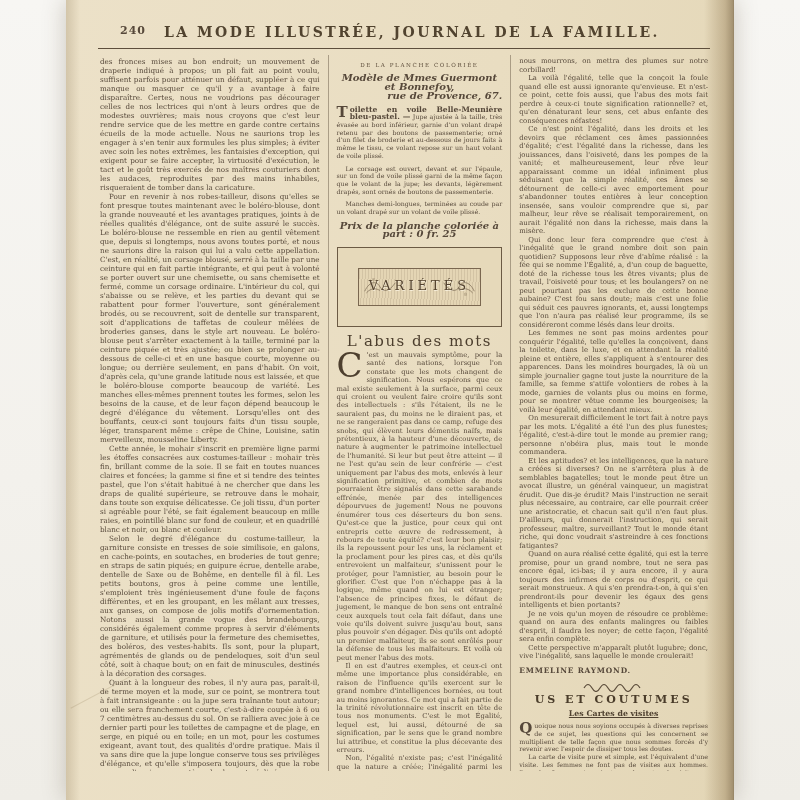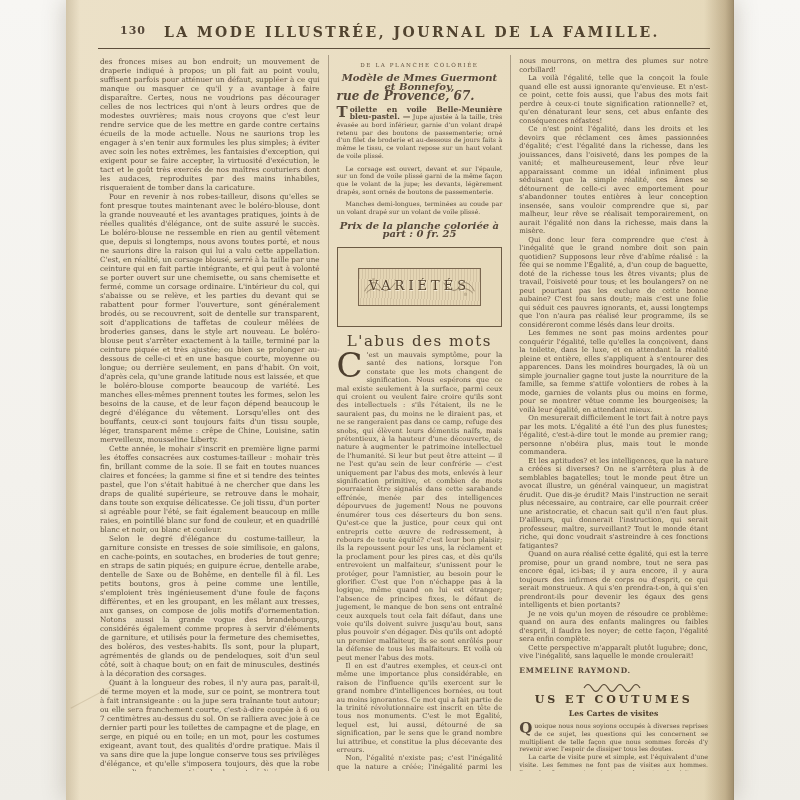--- a/index.html
+++ b/index.html
@@ -33,21 +33,21 @@
   .col-left{width:228px;padding:2px 8px 0 2px;font-size:7.2px;line-height:9px;}
   .col-mid{width:172px;padding:2px 8px 0 8px;border-left:1px solid rgba(93,78,60,.45);font-size:6.8px;line-height:8.4px;}
   .col-right{width:196px;padding:2px 2px 0 8px;border-left:1px solid rgba(93,78,60,.45);font-size:6.9px;line-height:8.5px;}
   p{margin:0;}
   .indent{text-indent:9px;}
   .noindent{text-indent:0;}
   .sig{text-align:left;font-weight:bold;letter-spacing:.8px;font-size:7.4px;margin:6px 14px 0 0;}
   .desc-title{text-align:center;font-size:11.5px;letter-spacing:1.2px;color:#4a3c2c;font-weight:bold;margin-top:10px;}
   .desc-sub{text-align:center;font-size:5.6px;letter-spacing:1.6px;margin-top:4px;color:#5a4a38;}
   .desc-model{text-align:center;font-size:10px;font-weight:bold;font-style:italic;margin-top:5px;}
-  .desc-model2{text-align:left;font-size:12px;font-weight:bold;font-style:italic;margin-top:1px;}
+  .desc-model2{text-align:right;font-size:10px;font-weight:bold;font-style:italic;margin-top:1px;}
   .desc-body{margin-top:5px;font-size:6.3px;line-height:7.7px;}
   .desc-lead{font-weight:bold;font-size:7.6px;}
   .dropT{float:left;font-size:15px;line-height:13px;font-weight:bold;padding-right:2px;}
   .price{text-align:center;font-weight:bold;font-style:italic;font-size:10px;margin-top:6px;}
   .banner{margin-top:8px;border:1px solid #6b5ا44;border:1px solid #6b5a44;padding:20px;background:#e6d9ba;}
   .banner-in{
     border:1px solid #7a6750;height:36px;position:relative;
     background:
       repeating-linear-gradient(93deg,rgba(106,88,64,.14) 0 1px,rgba(0,0,0,0) 1px 3px),
       radial-gradient(circle at 12% 30%,rgba(106,88,64,.25) 0 1.5px,rgba(0,0,0,0) 2px),
@@ -57,32 +57,32 @@
   }
   .banner-word{font-size:13px;letter-spacing:4px;color:#53422e;text-shadow:.5px .5px 0 rgba(255,250,235,.7);}
   .flourish{position:absolute;top:8px;width:34px;height:20px;opacity:.75;}
   .flourish.fl-l{left:4px;}
   .flourish.fl-r{right:4px;transform:scaleX(-1);}
   .article-title{text-align:center;font-size:15px;letter-spacing:1.5px;color:#4d3f2e;margin:10px 0 6px 0;}
   .dropC{float:left;font-size:34px;line-height:27px;padding:1px 4px 0 0;color:#4d3f2e;font-family:"DejaVu Serif",serif;}
   .dropQ{float:left;font-size:15px;line-height:13px;font-weight:bold;padding-right:2px;}
   .divider{display:flex;justify-content:center;margin:8px 0 4px 0;}
   .us-title{text-align:center;font-size:11px;font-weight:bold;letter-spacing:3px;color:#4a3c2a;margin-top:2px;}
-  .us-sub{text-align:center;font-size:7.8px;font-weight:bold;margin:5px 0 4px 0;color:#4f4130;}
+  .us-sub{text-align:center;font-size:7.8px;font-weight:bold;margin:5px 0 4px 0;color:#4f4130;text-decoration:underline;}
   .us-body{font-size:6.3px;line-height:7.8px;}
   .crease{position:absolute;left:10px;bottom:70px;width:70px;height:40px;border-top:1px solid rgba(120,98,62,.18);transform:rotate(-28deg);}
 </style>
 </head>
 <body>
 
 <div class="page">
   <div class="inner">
 
     <div class="masthead">
-      <span class="pagenum">130</span>
+      <span class="pagenum">240</span>
       <span class="journal">LA MODE ILLUSTRÉE, JOURNAL DE LA FAMILLE.</span>
     </div>
 
     <div class="cols">
 
       <div class="col col-left">
         <p class="noindent">des fronces mises au bon endroit; un mouvement de draperie indiqué à propos; un pli fait au point voulu, suffisent parfois pour atténuer un défaut, suppléer à ce qui manque ou masquer ce qu'il y a avantage à faire disparaître. Certes, nous ne voudrions pas décourager celles de nos lectrices qui n'ont à leurs ordres que de modestes ouvrières; mais nous croyons que c'est leur rendre service que de les mettre en garde contre certains écueils de la mode actuelle. Nous ne saurions trop les engager à s'en tenir aux formules les plus simples; à éviter avec soin les notes extrêmes, les fantaisies d'exception, qui exigent pour se faire accepter, la virtuosité d'exécution, le tact et le goût très exercés de nos maîtres couturiers dont les audaces, reproduites par des mains inhabiles, risqueraient de tomber dans la caricature.</p>
         <p class="indent">Pour en revenir à nos robes-tailleur, disons qu'elles se font presque toutes maintenant avec le boléro-blouse, dont la grande nouveauté et les avantages pratiques, joints à de réelles qualités d'élégance, ont de suite assuré le succès. Le boléro-blouse ne ressemble en rien au gentil vêtement que, depuis si longtemps, nous avons toutes porté, et nous ne saurions dire la raison qui lui a valu cette appellation. C'est, en réalité, un corsage blousé, serré à la taille par une ceinture qui en fait partie intégrante, et qui peut à volonté se porter ouvert sur une chemisette, ou sans chemisette et fermé, comme un corsage ordinaire. L'intérieur du col, qui s'abaisse ou se relève, et les parties du devant qui se rabattent pour former l'ouverture, sont généralement brodés, ou se recouvrent, soit de dentelle sur transparent, soit d'applications de taffetas de couleur mêlées de broderies ganses, dans le style art nouveau. Le boléro-blouse peut s'arrêter exactement à la taille, terminé par la ceinture piquée et très ajustée; ou bien se prolonger au-dessous de celle-ci et en une basque courte, moyenne ou longue; ou derrière seulement, en pans d'habit. On voit, d'après cela, qu'une grande latitude nous est laissée, et que le boléro-blouse comporte beaucoup de variété. Les manches elles-mêmes prennent toutes les formes, selon les besoins de la cause, et de leur façon dépend beaucoup le degré d'élégance du vêtement. Lorsqu'elles ont des bouffants, ceux-ci sont toujours faits d'un tissu souple, léger, transparent même : crêpe de Chine, Louisine, satin merveilleux, mousseline Liberty.</p>
         <p class="indent">Cette année, le mohair s'inscrit en première ligne parmi les étoffes consacrées aux costumes-tailleur : mohair très fin, brillant comme de la soie. Il se fait en toutes nuances claires et foncées; la gamme si fine et si tendre des teintes pastel, que l'on s'était habitué à ne chercher que dans les draps de qualité supérieure, se retrouve dans le mohair, dans toute son exquise délicatesse. Ce joli tissu, d'un porter si agréable pour l'été, se fait également beaucoup en mille raies, en pointillé blanc sur fond de couleur, et en quadrillé blanc et noir, ou blanc et couleur.</p>
         <p class="indent">Selon le degré d'élégance du costume-tailleur, la garniture consiste en tresses de soie similisoie, en galons, en cache-points, en soutaches, en broderies de tout genre; en straps de satin piqués; en guipure écrue, dentelle arabe, dentelle de Saxe ou de Bohême, en dentelle fil à fil. Les petits boutons, gros à peine comme une lentille, s'emploient très ingénieusement d'une foule de façons différentes, et en les groupant, en les mêlant aux tresses, aux ganses, on compose de jolis motifs d'ornementation. Notons aussi la grande vogue des brandebourgs, considérés également comme propres à servir d'éléments de garniture, et utilisés pour la fermeture des chemisettes, des boléros, des vestes-habits. Ils sont, pour la plupart, agrémentés de glands ou de pendeloques, soit d'un seul côté, soit à chaque bout; on en fait de minuscules, destinés à la décoration des corsages.</p>

